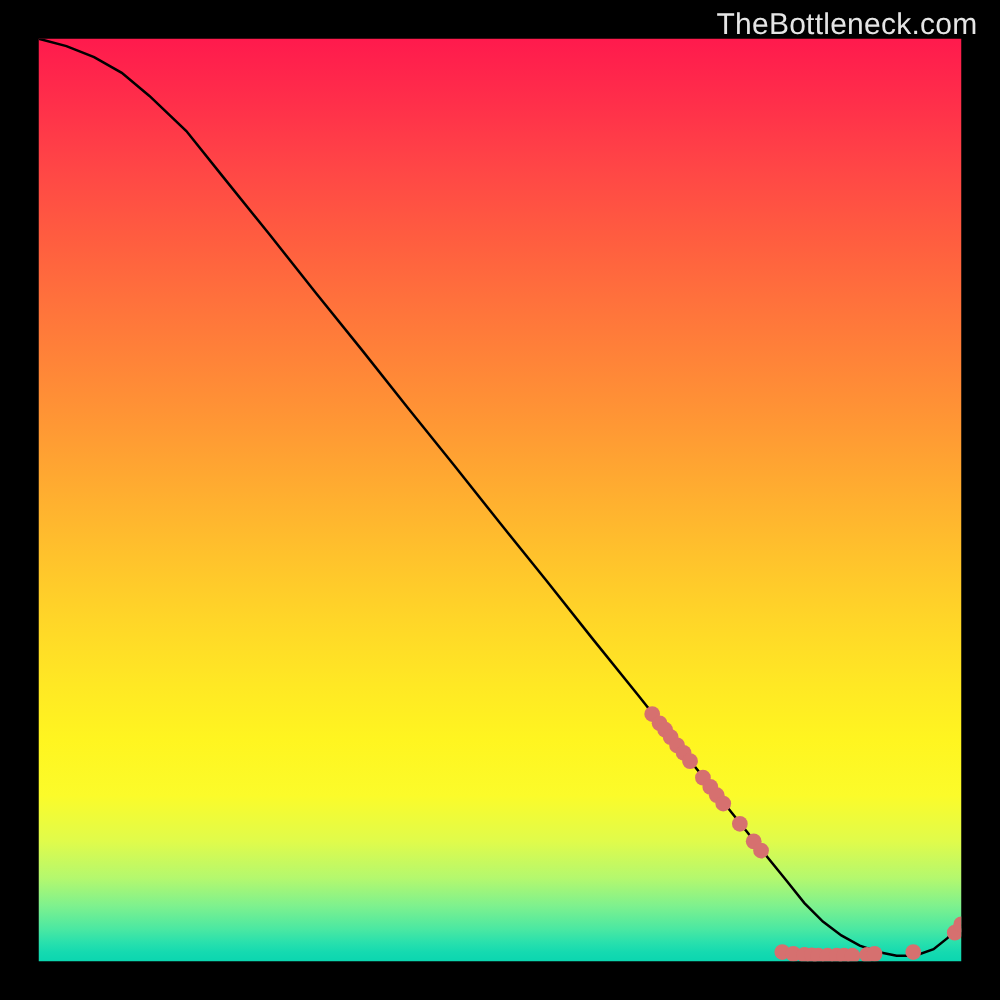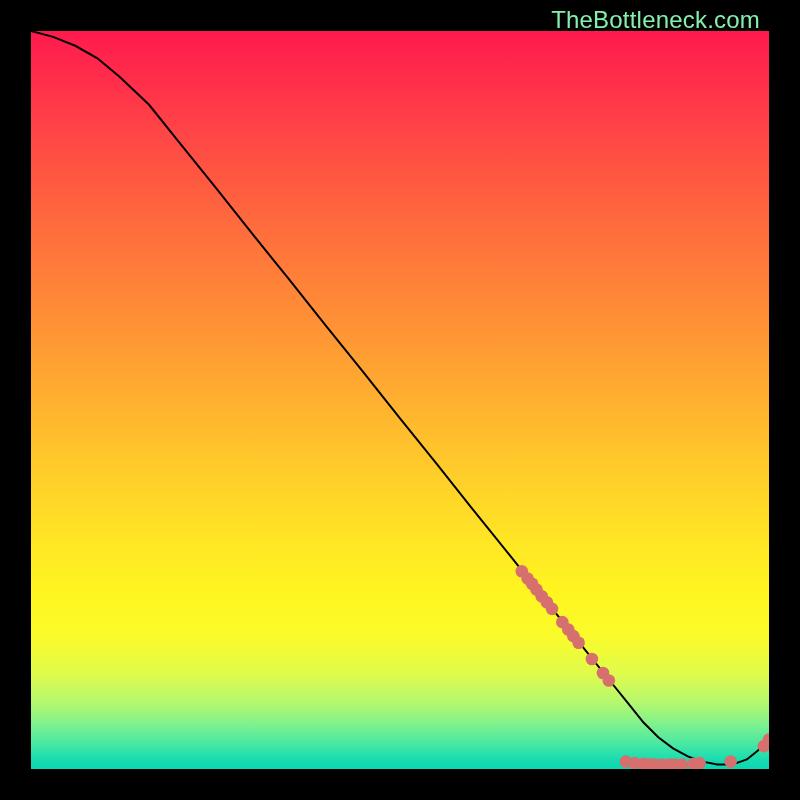--- a/index.html
+++ b/index.html
@@ -44,22 +44,22 @@
       #7ef18e 94%,
       #4be8a2 96.5%,
       #28e0ad 98%,
       #15dab0 99%,
       #0bd6b0 100%
     );
   }
   .watermark {
     position: absolute;
     top: 6px;
-    right: 40px;
-    color: #86efac;
+    right: 18px;
+    color: #e5e5e5;
     font-size: 24px;
     letter-spacing: 0.2px;
     font-weight: 400;
   }
   svg.overlay {
     position: absolute;
     top: 31px;
     left: 31px;
     width: 738px;
     height: 738px;

